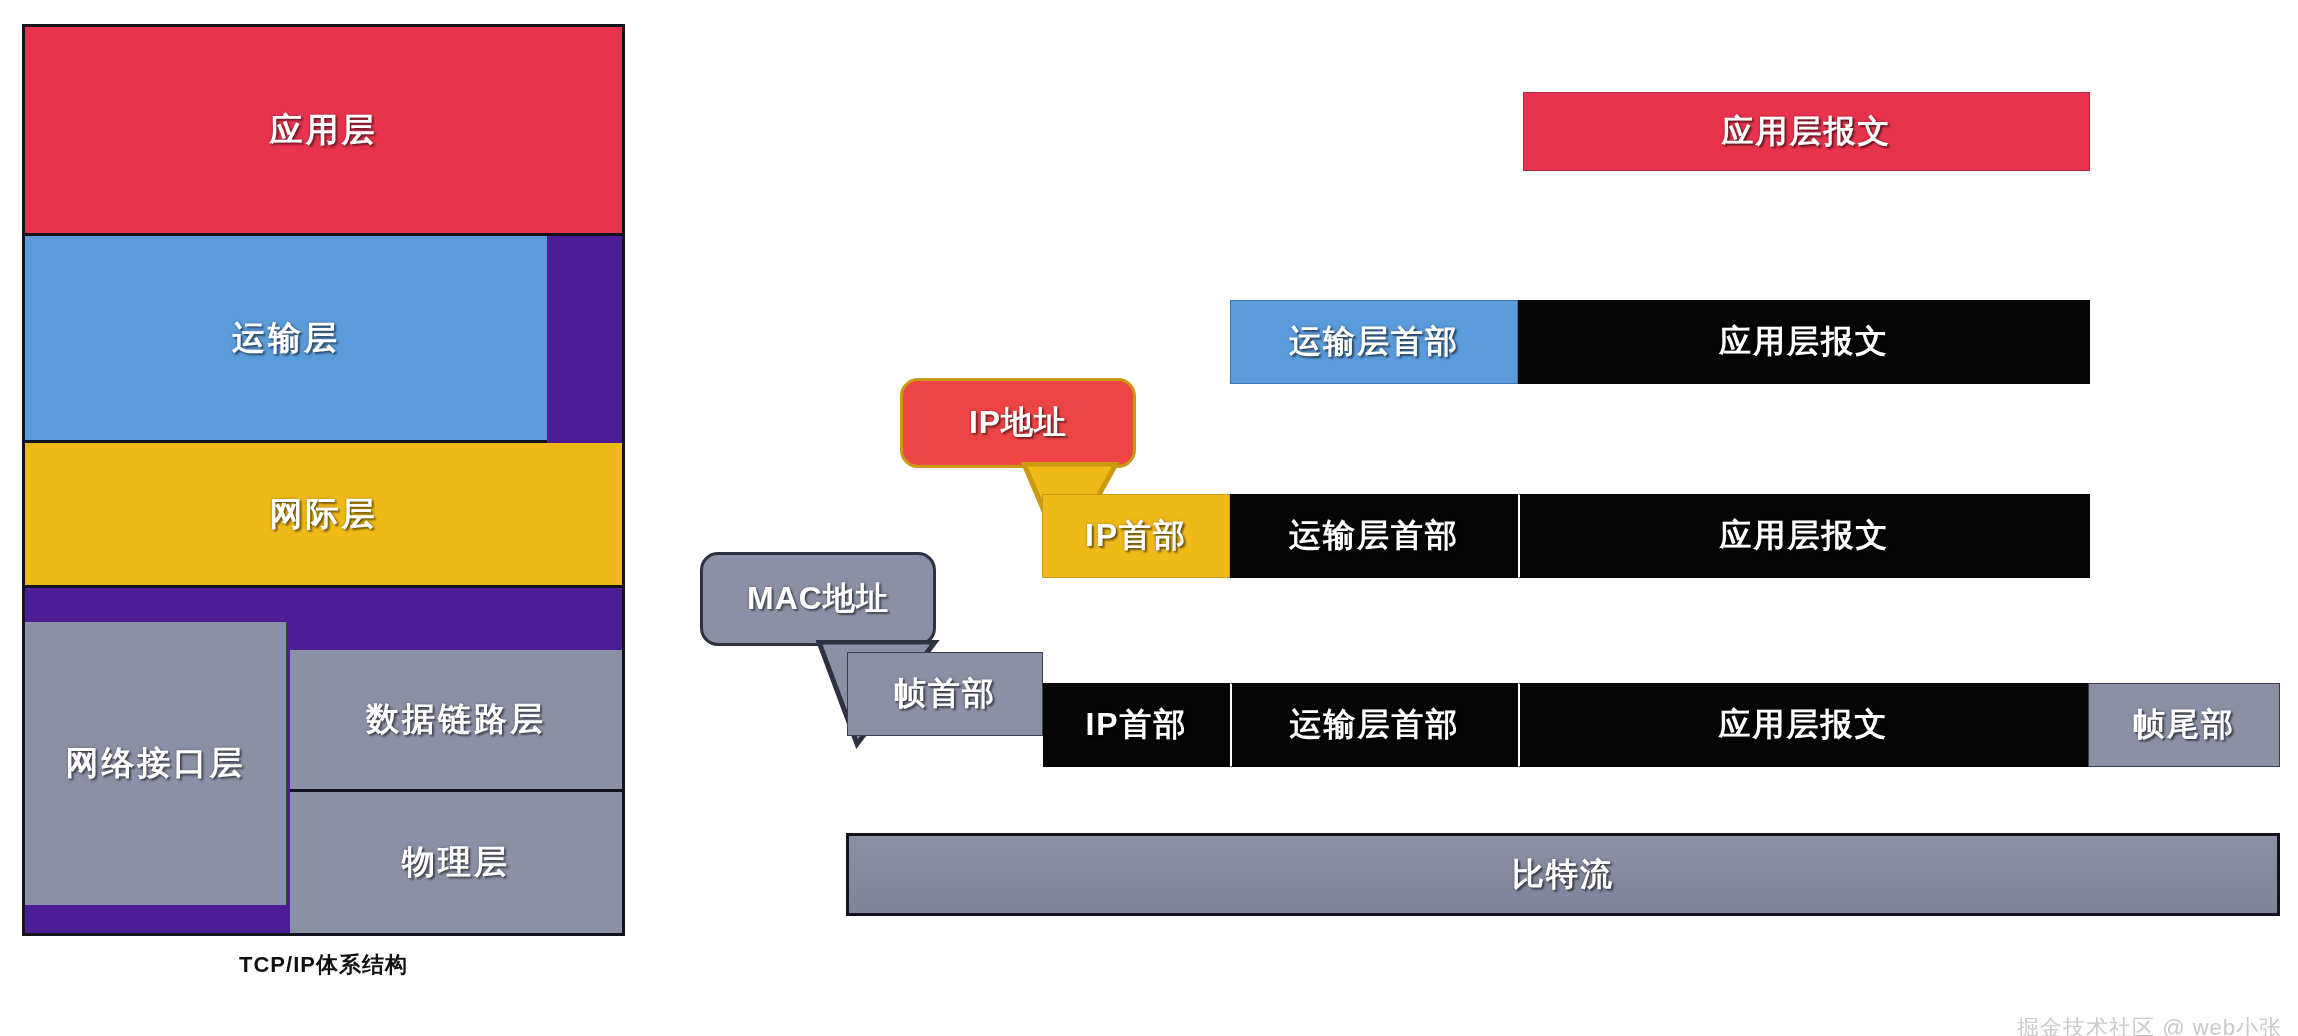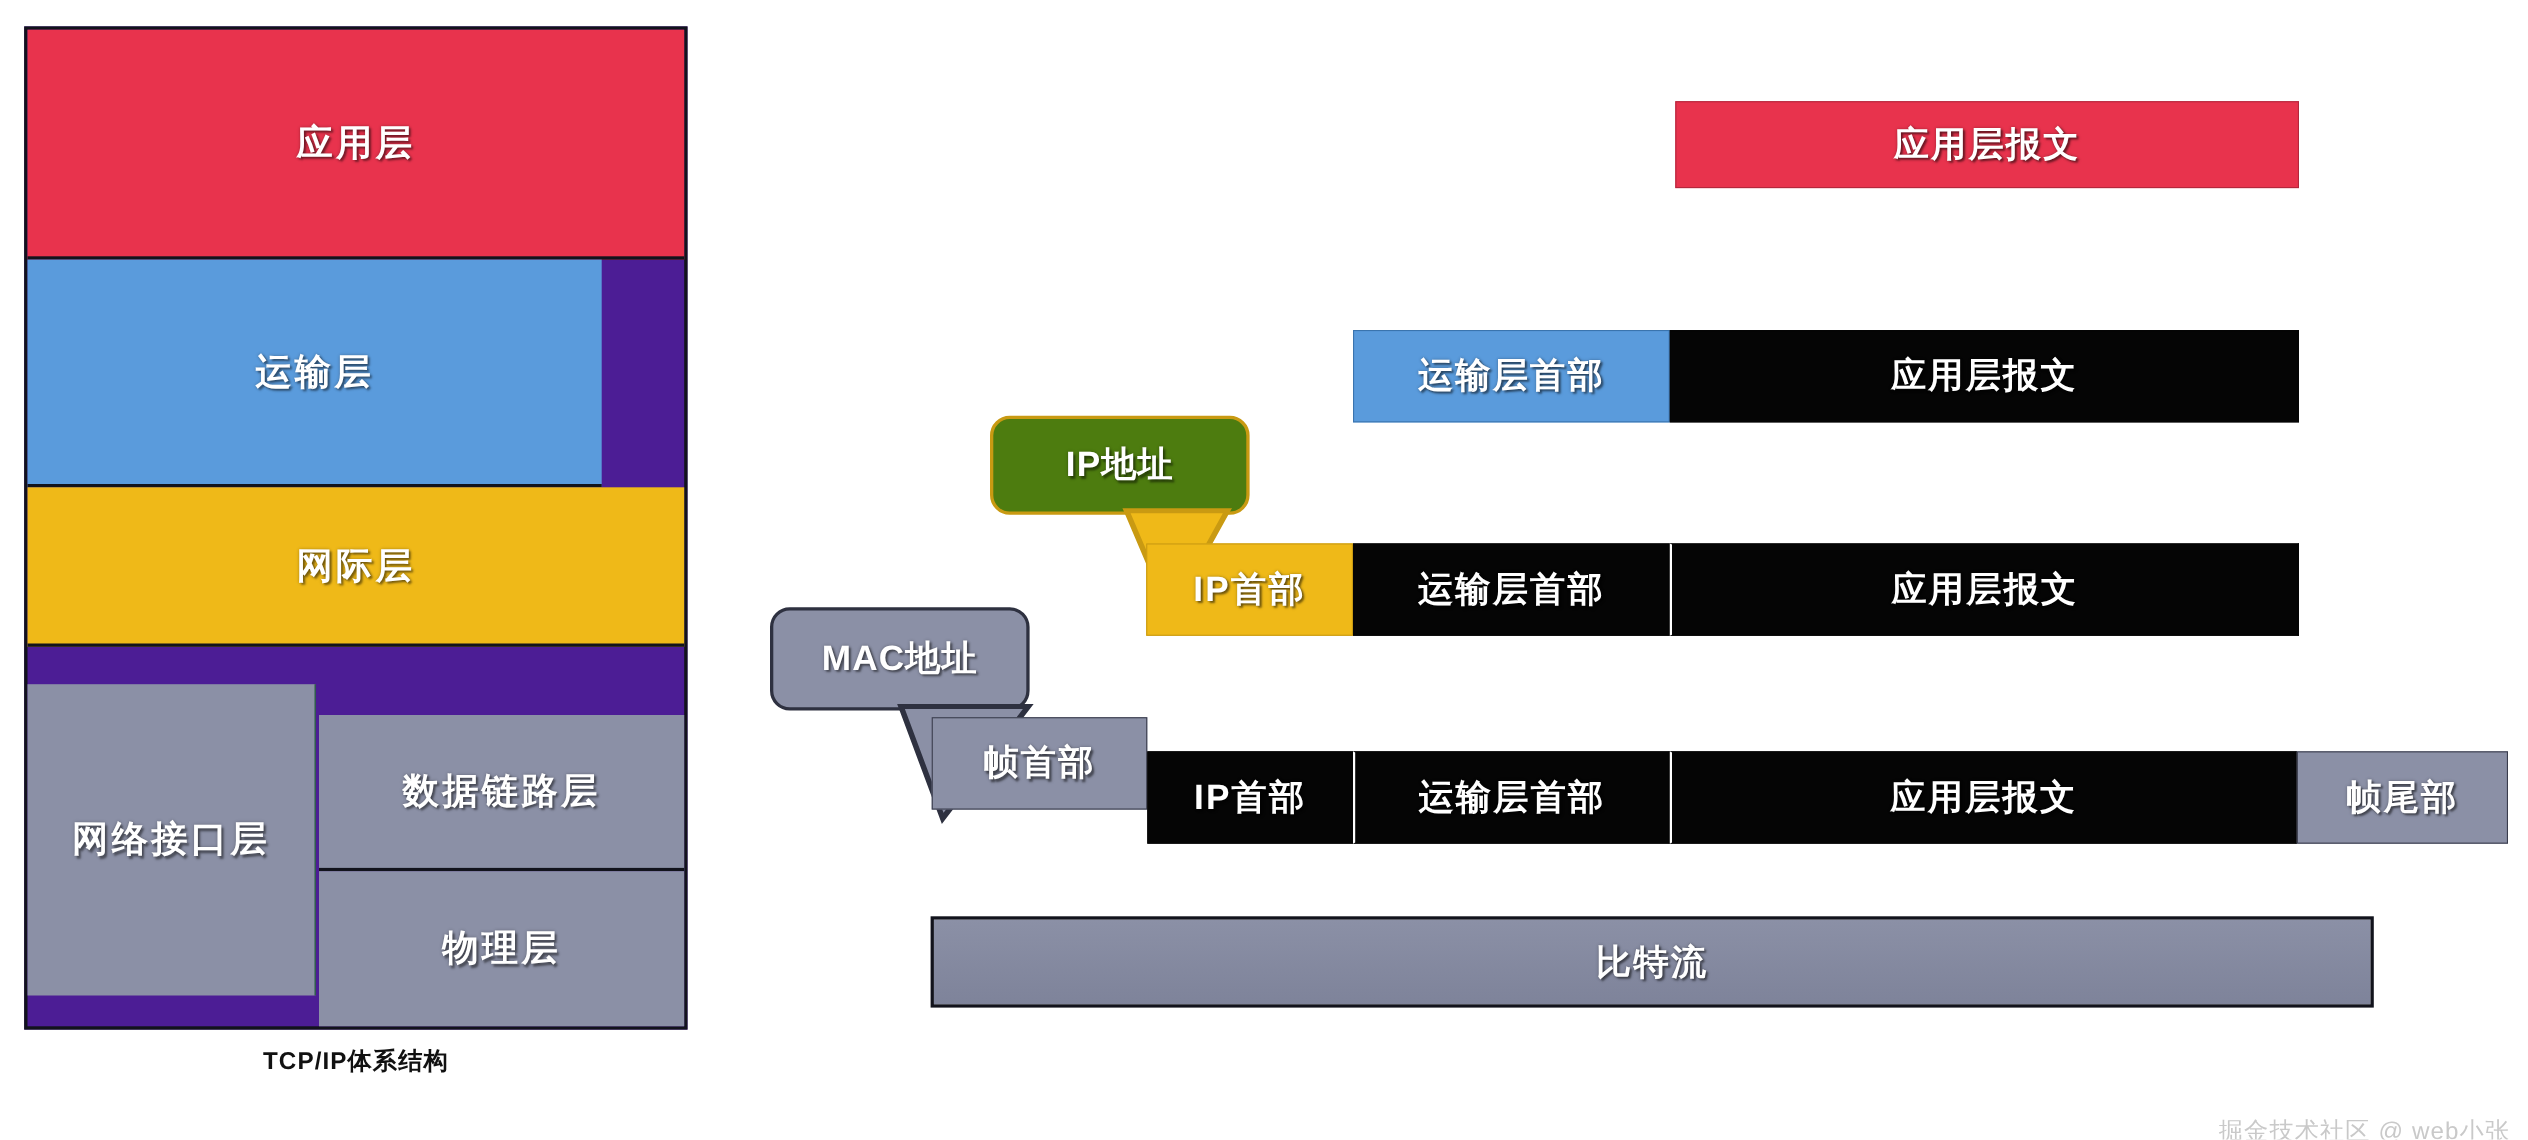--- a/index.html
+++ b/index.html
@@ -61,21 +61,21 @@
 
   
   .bubble{
     position:absolute;box-sizing:border-box;
     border-radius:18px;
     display:flex;align-items:center;justify-content:center;
     color:#fff;font-weight:bold;font-size:32px;letter-spacing:1px;
     text-shadow:2px 2px 2px rgba(0,0,0,.45), 0 0 3px rgba(0,0,0,.3);
     white-space:nowrap;
   }
-  .bubble.yellow{background:#4d7c0f;border:3px solid #c99a12;text-align:center;}
+  .bubble.yellow{background:#ef4444;border:3px solid #c99a12;text-align:center;}
   .bubble.gray{background:#8b90a6;border:3px solid #2e3140;}
   .bubble-tail{position:absolute;}
 
   
   #watermark{
     position:absolute;right:16px;top:1013px;
     color:#c9c9c9;font-size:22px;letter-spacing:1px;
     white-space:nowrap;
   }
 </style>
@@ -122,17 +122,17 @@
   <svg class="bubble-tail" style="left:815px;top:640px;width:130px;height:110px;" viewBox="0 0 130 110">
     <polygon points="4,2 120,2 42,104" fill="#8b90a6" stroke="#2e3140" stroke-width="5"></polygon>
   </svg>
 
   <div class="seg gray" style="left:847px;top:652px;width:196px;height:84px;">帧首部</div>
   <div class="seg black" style="left:1043px;top:683px;width:187px;height:84px;">IP首部</div>
   <div class="seg black divider-l" style="left:1230px;top:683px;width:288px;height:84px;">运输层首部</div>
   <div class="seg black divider-l" style="left:1518px;top:683px;width:570px;height:84px;">应用层报文</div>
   <div class="seg gray" style="left:2088px;top:683px;width:192px;height:84px;">帧尾部</div>
 
-  <div class="seg bitstream" style="left:846px;top:833px;width:1312px;height:83px;">比特流</div>
+  <div class="seg bitstream" style="left:846px;top:833px;width:1434px;height:83px;">比特流</div>
 
   <div id="watermark">掘金技术社区 @ web小张</div>
 
 </div>
 
 </body></html>

